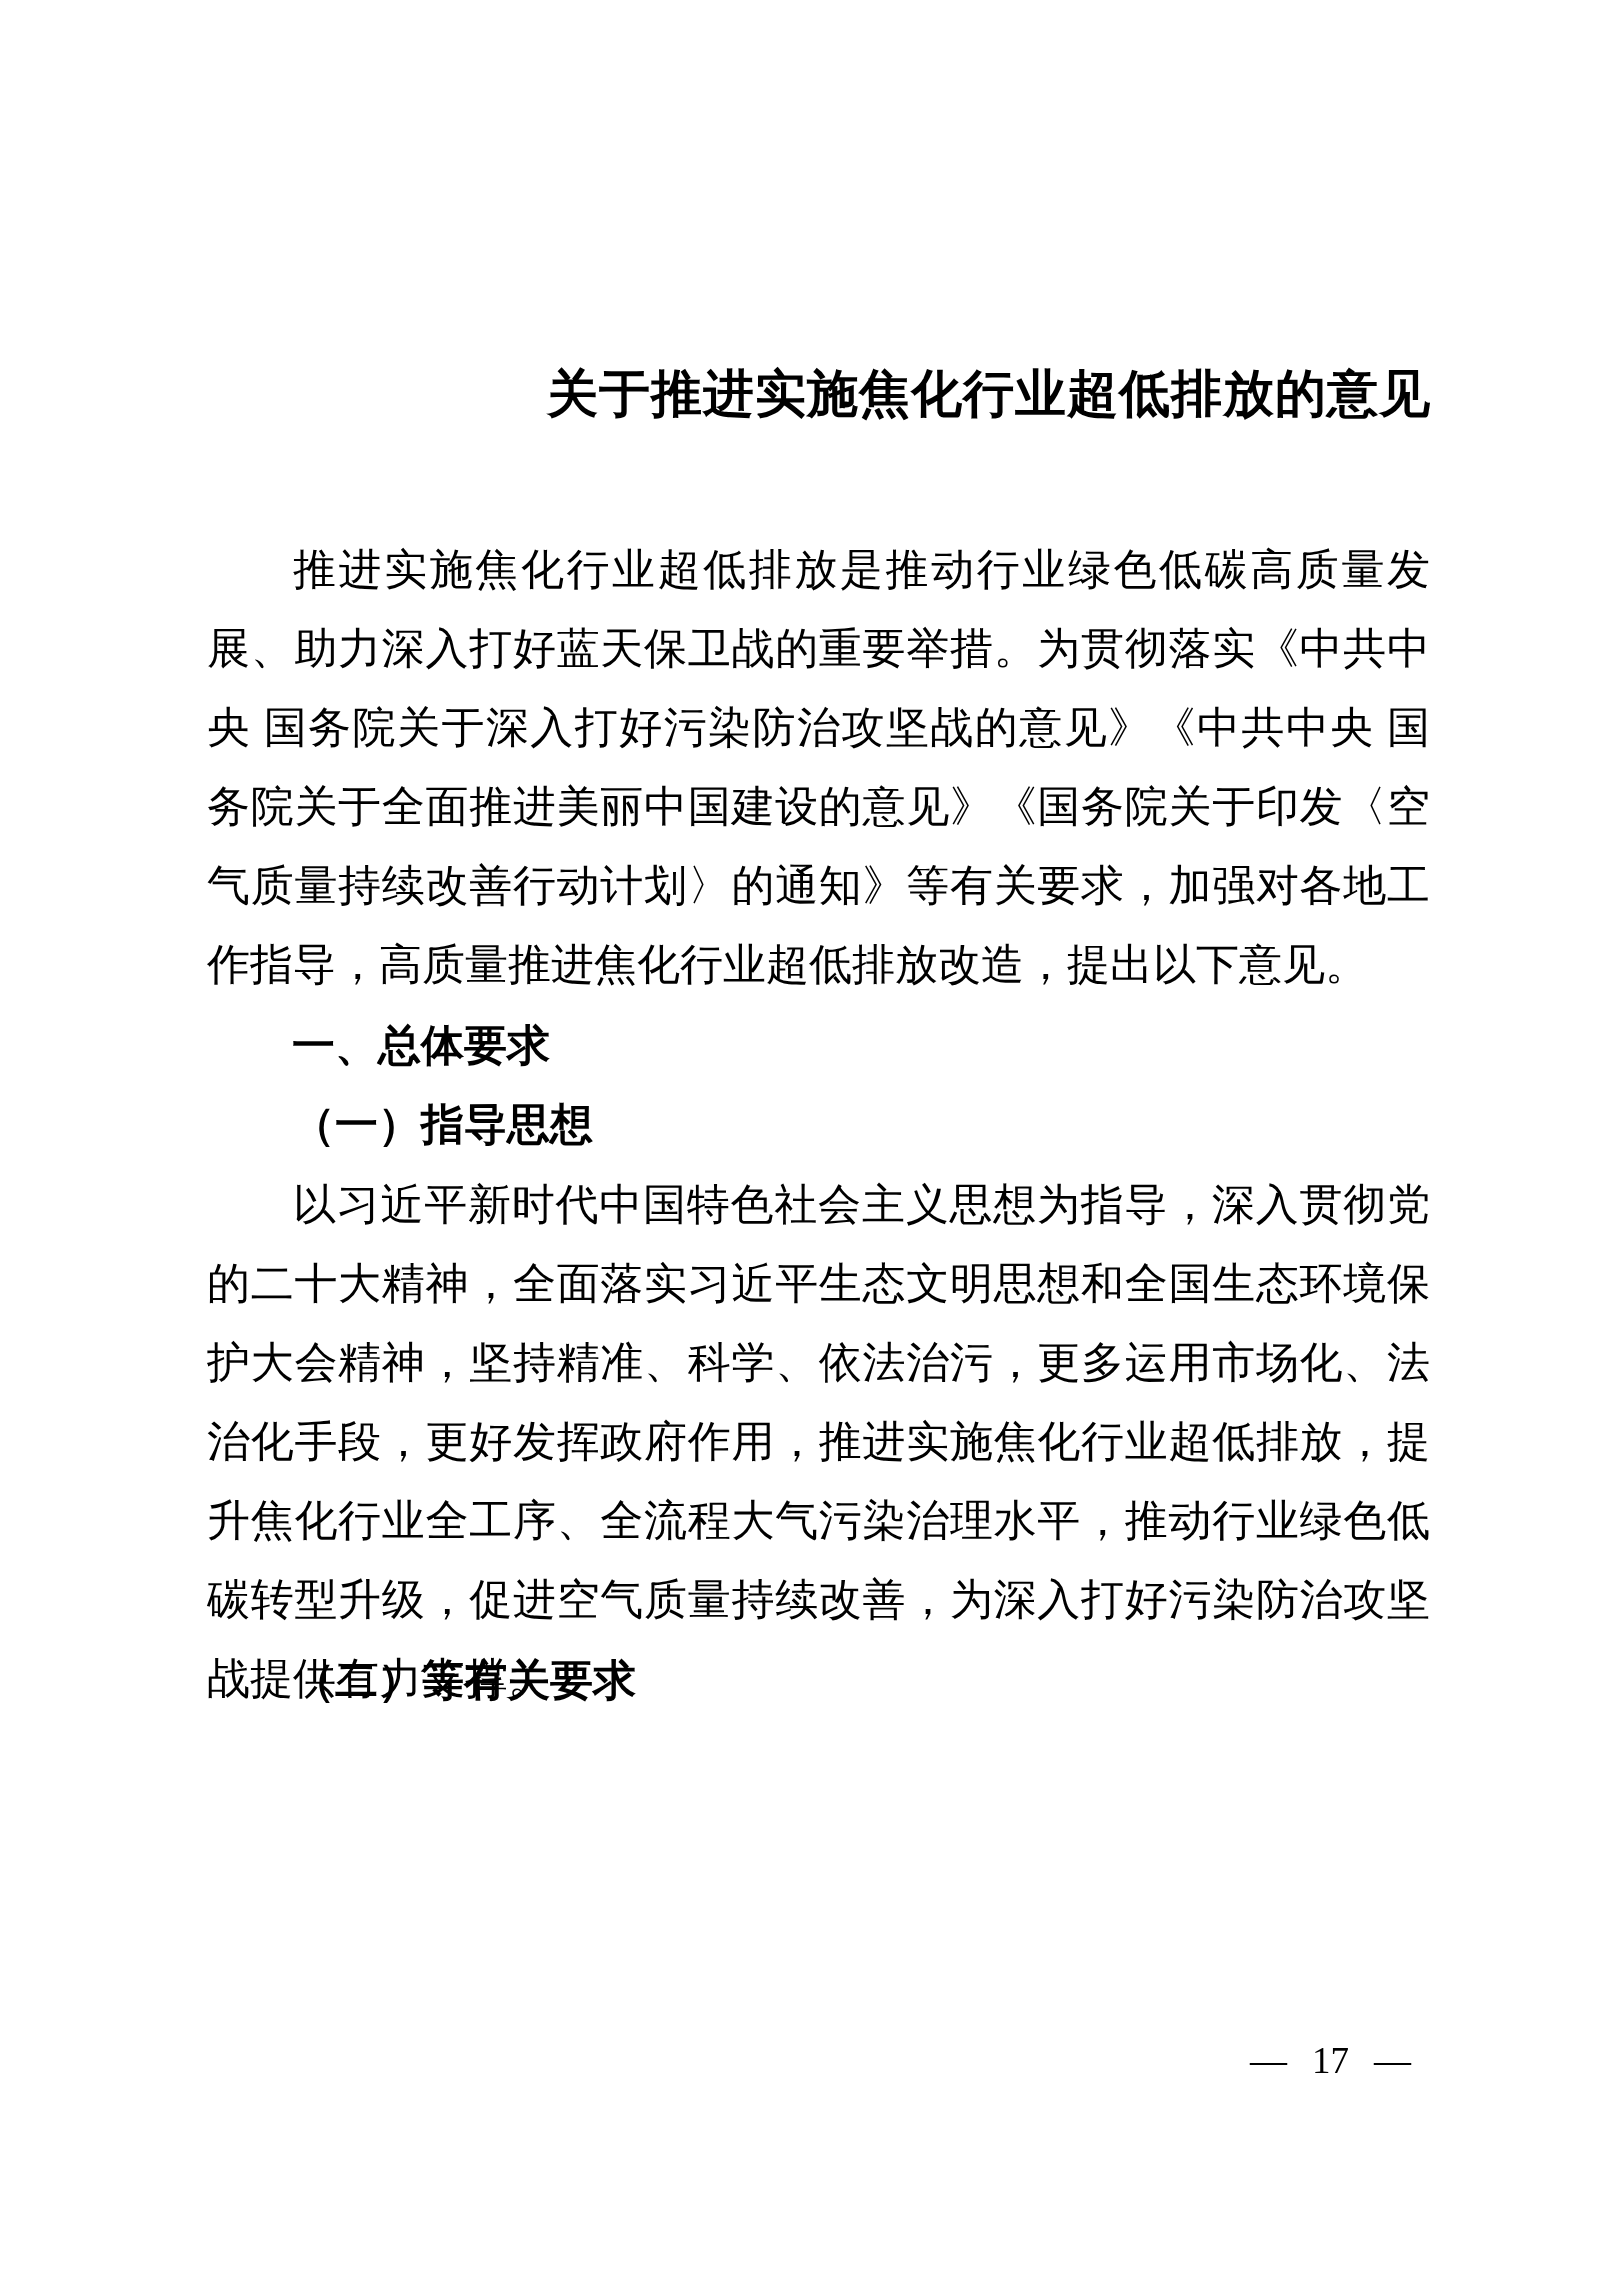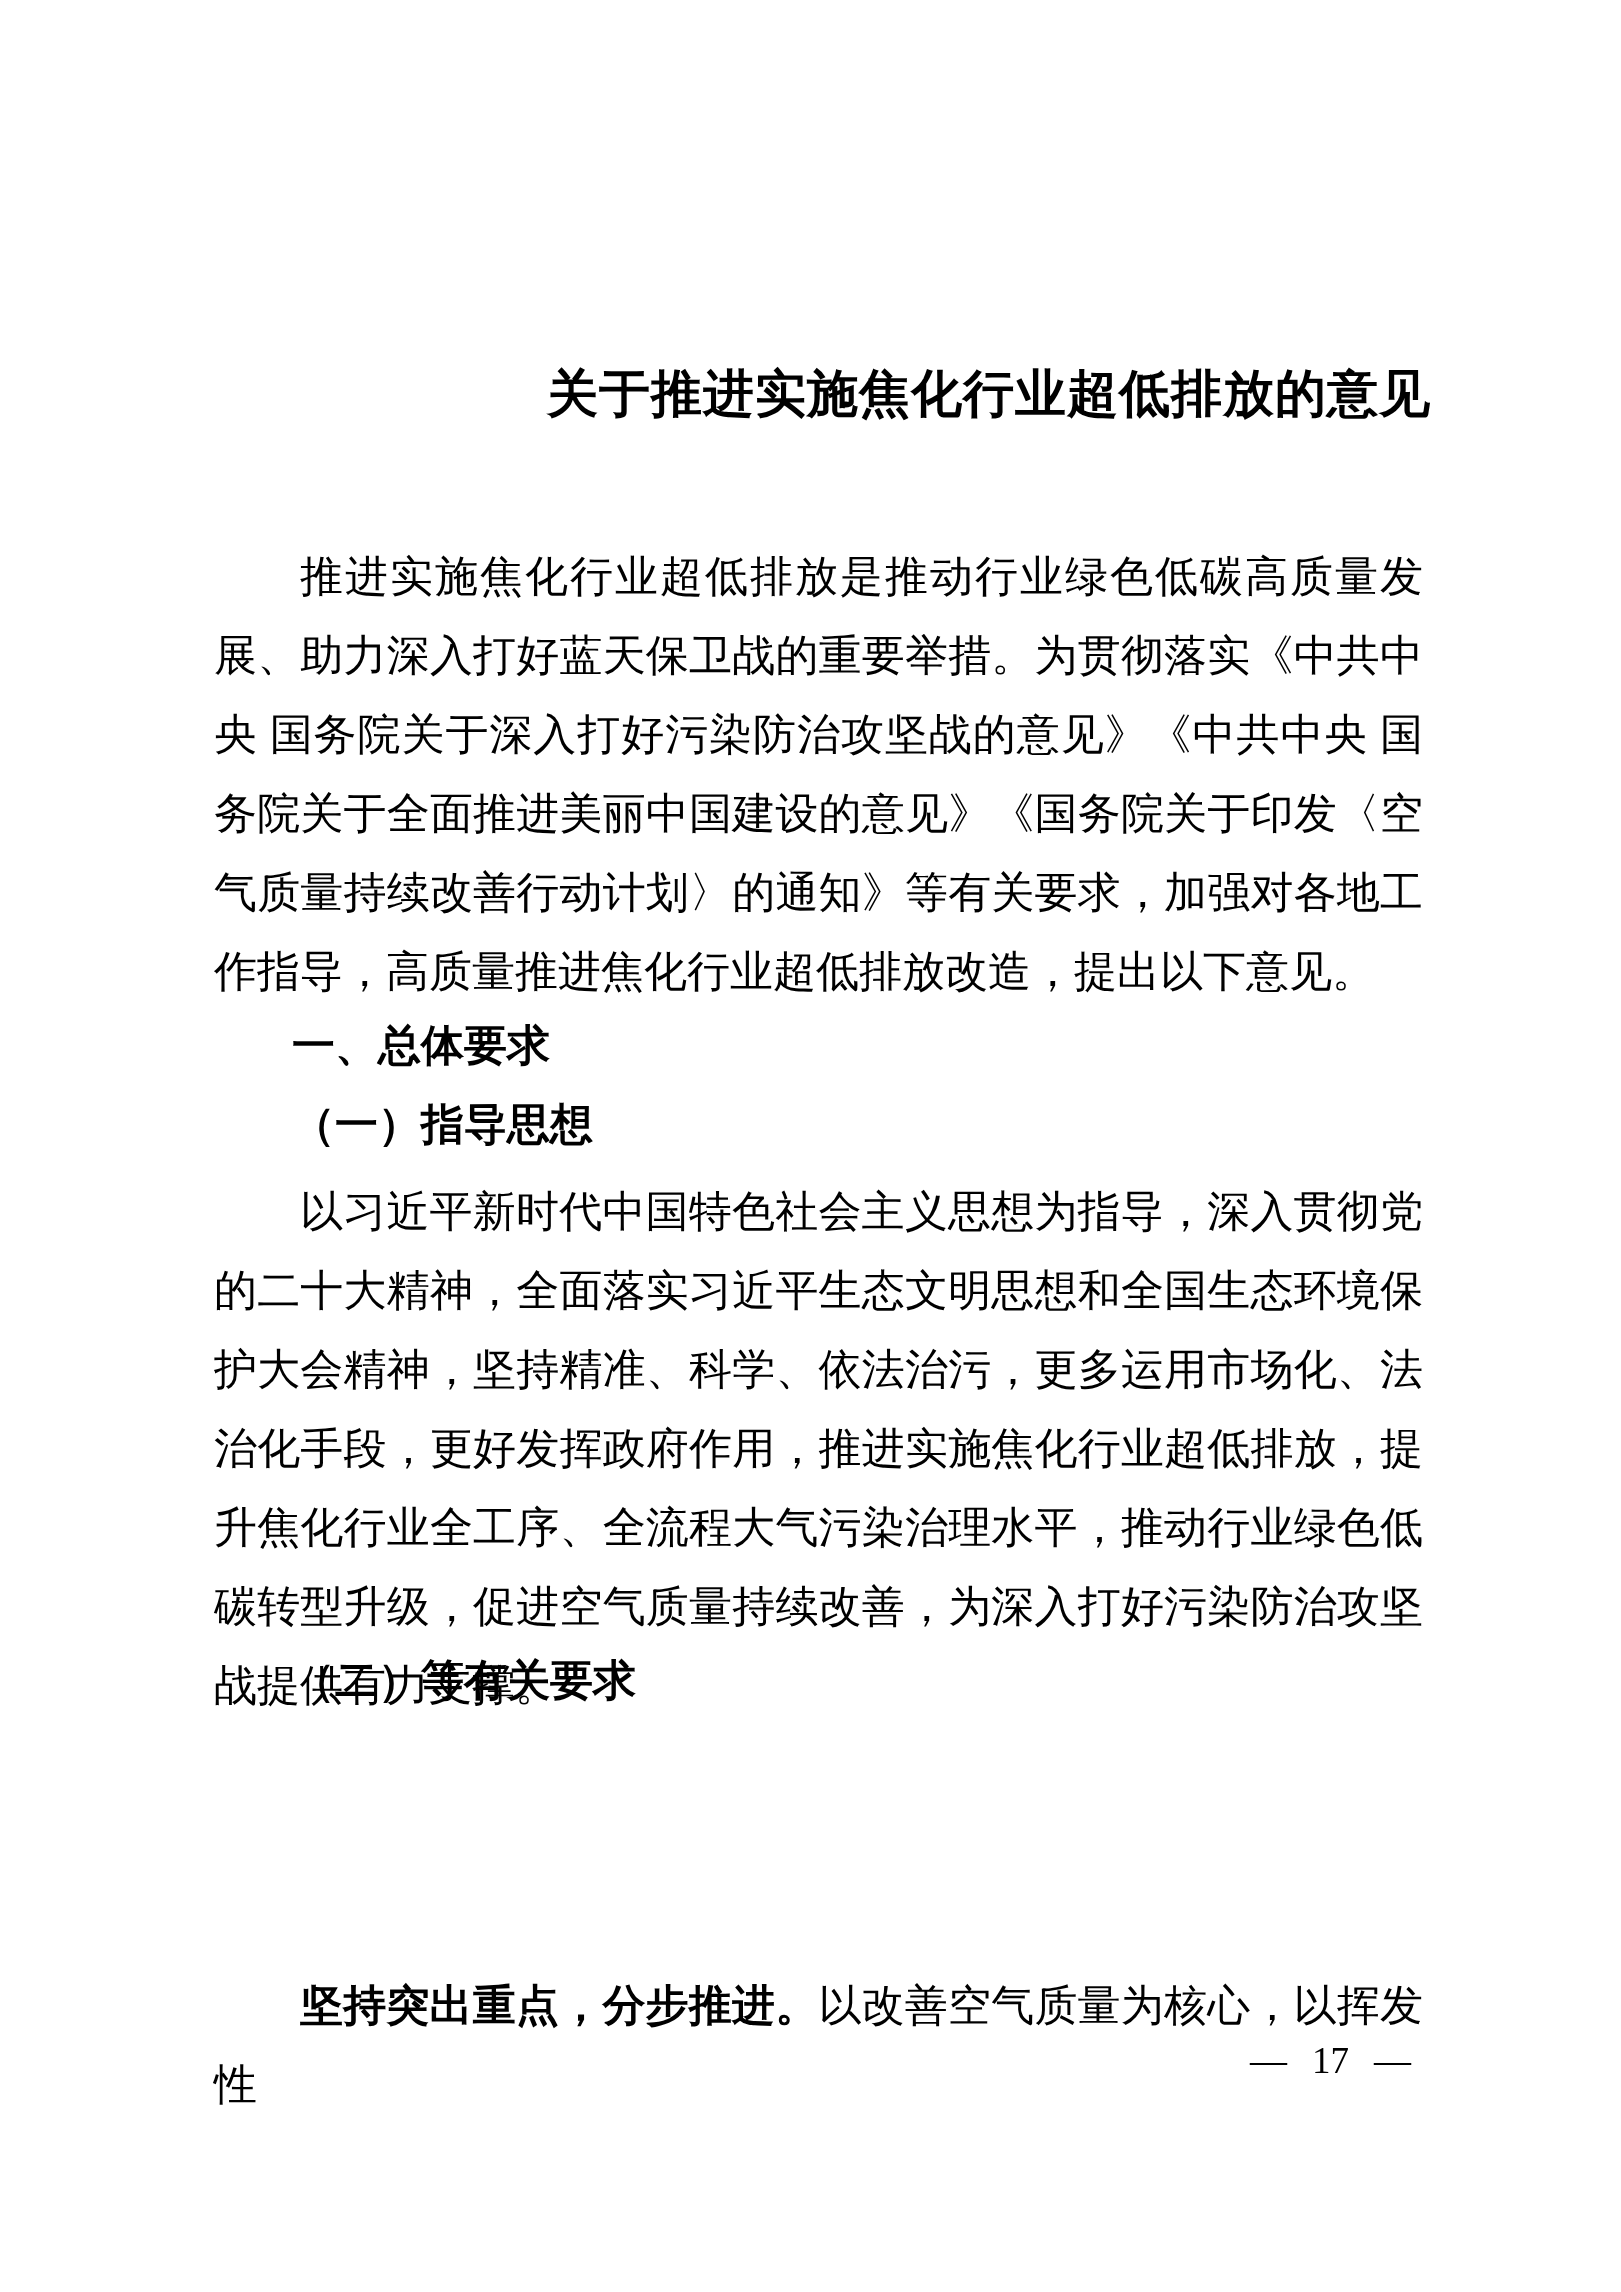--- a/index.html
+++ b/index.html
@@ -34,21 +34,21 @@
     width: 1225px;
     font-family: "Liberation Serif", serif;
     font-size: 43px;
     line-height: 79px;
     text-align: justify;
     text-align-last: left;
     letter-spacing: 0px;
   }
   .para {
     text-indent: 86px;
-    margin: 8px;
+    margin: 1px;
   }
   .heading-hei {
     font-family: "Liberation Sans", sans-serif;
     font-weight: bold;
     text-indent: 86px;
     margin: 0;
     white-space: nowrap;
   }
   .heading-kai {
     font-family: "Liberation Serif", serif;
@@ -99,20 +99,17 @@
 
   <div class="textblock block-p2">
     <p class="para">以习近平新时代中国特色社会主义思想为指导，深入贯彻党的二十大精神，全面落实习近平生态文明思想和全国生态环境保护大会精神，坚持精准、科学、依法治污，更多运用市场化、法治化手段，更好发挥政府作用，推进实施焦化行业超低排放，提升焦化行业全工序、全流程大气污染治理水平，推动行业绿色低碳转型升级，促进空气质量持续改善，为深入打好污染防治攻坚战提供有力支撑。</p>
   </div>
 
   <div class="textblock block-h3">
     <p class="heading-kai">（二）等有关要求</p>
   </div>
 
 
-  <div class="textblock block-p4">
-    <p class="para"><span class="lead-bold">坚持突出重点，分步推进。</span><span>以改善空气质量为核心，以挥发性</span></p>
-  </div>
 
   <div class="page-number">— 17 —</div>
 
 </div>
 
 
 </body></html>

